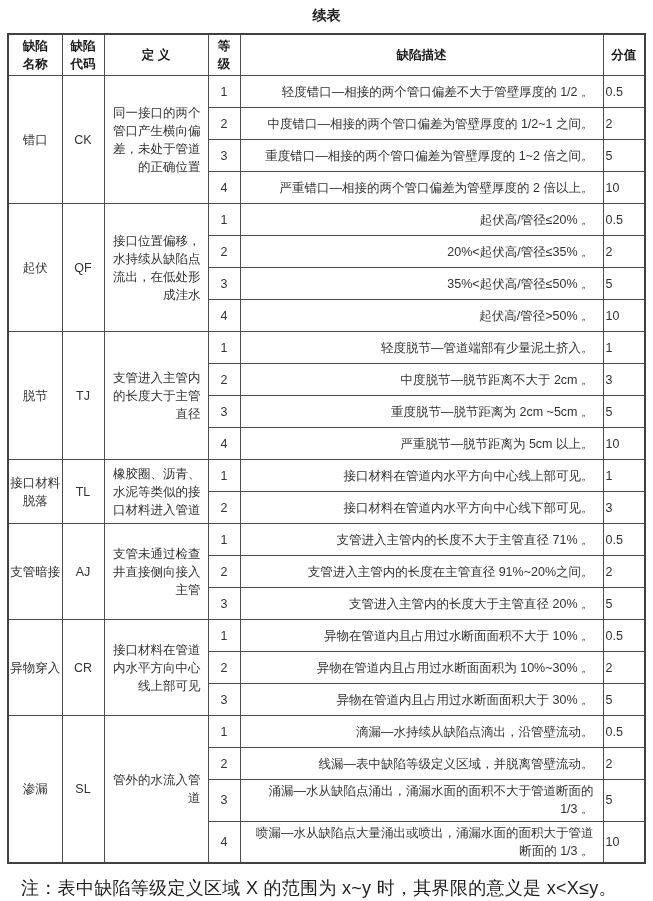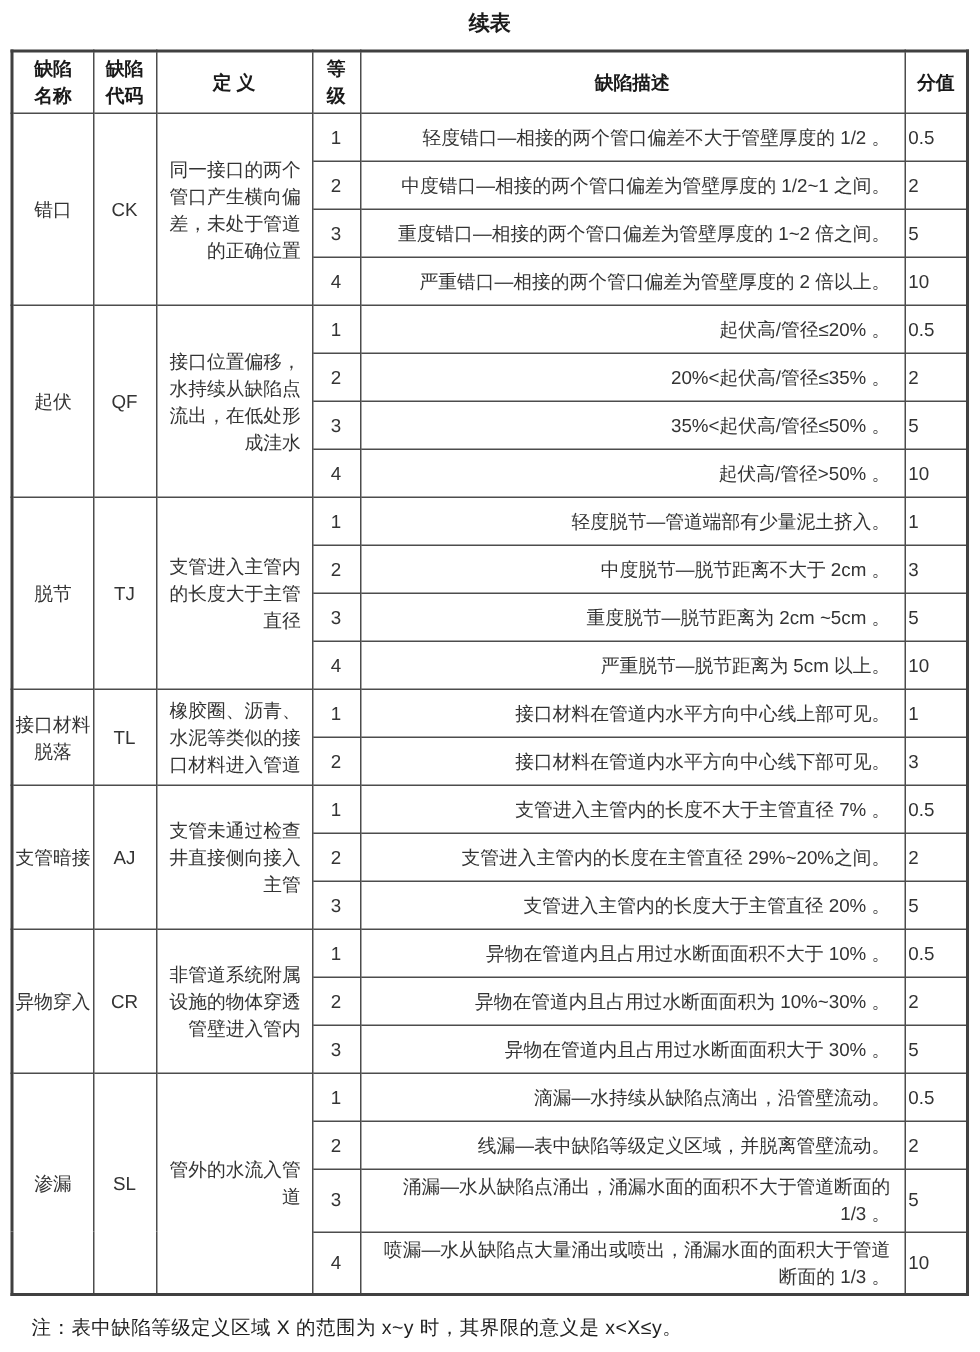--- a/index.html
+++ b/index.html
@@ -65,21 +65,21 @@
   }
   td.desc-cell {
     text-align: right;
     padding: 2px 9px;
   }
   td.score-cell {
     text-align: left;
     padding: 2px 2px;
   }
   .footnote {
-    font-size: 13px;
+    font-size: 18px;
     color: #1f1f1f;
     margin: 12px 0 6px 21px;
     letter-spacing: 0.3px;
   }
 </style>
 </head>
 <body>
 
 <div class="page">
 
@@ -188,37 +188,37 @@
         <tr>
           <td class="level-cell">2</td>
           <td class="desc-cell">接口材料在管道内水平方向中心线下部可见。</td>
           <td class="score-cell">3</td>
         </tr>
         <tr>
           <td class="name-cell" rowspan="3">支管暗接</td>
           <td class="code-cell" rowspan="3">AJ</td>
           <td class="def-cell" rowspan="3">支管未通过检查井直接侧向接入主管</td>
           <td class="level-cell">1</td>
-          <td class="desc-cell">支管进入主管内的长度不大于主管直径 7% 。</td>
-          <td class="score-cell">0.5</td>
-        </tr>
-        <tr>
-          <td class="level-cell">2</td>
-          <td class="desc-cell">支管进入主管内的长度在主管直径 29%~20%之间。</td>
+          <td class="desc-cell">支管进入主管内的长度不大于主管直径 71% 。</td>
+          <td class="score-cell">0.5</td>
+        </tr>
+        <tr>
+          <td class="level-cell">2</td>
+          <td class="desc-cell">支管进入主管内的长度在主管直径 91%~20%之间。</td>
           <td class="score-cell">2</td>
         </tr>
         <tr>
           <td class="level-cell">3</td>
           <td class="desc-cell">支管进入主管内的长度大于主管直径 20% 。</td>
           <td class="score-cell">5</td>
         </tr>
         <tr>
           <td class="name-cell" rowspan="3">异物穿入</td>
           <td class="code-cell" rowspan="3">CR</td>
-          <td class="def-cell" rowspan="3">非管道系统附属设施的物体穿透管壁进入管内</td>
+          <td class="def-cell" rowspan="3">接口材料在管道内水平方向中心线上部可见</td>
           <td class="level-cell">1</td>
           <td class="desc-cell">异物在管道内且占用过水断面面积不大于 10% 。</td>
           <td class="score-cell">0.5</td>
         </tr>
         <tr>
           <td class="level-cell">2</td>
           <td class="desc-cell">异物在管道内且占用过水断面面积为 10%~30% 。</td>
           <td class="score-cell">2</td>
         </tr>
         <tr>

